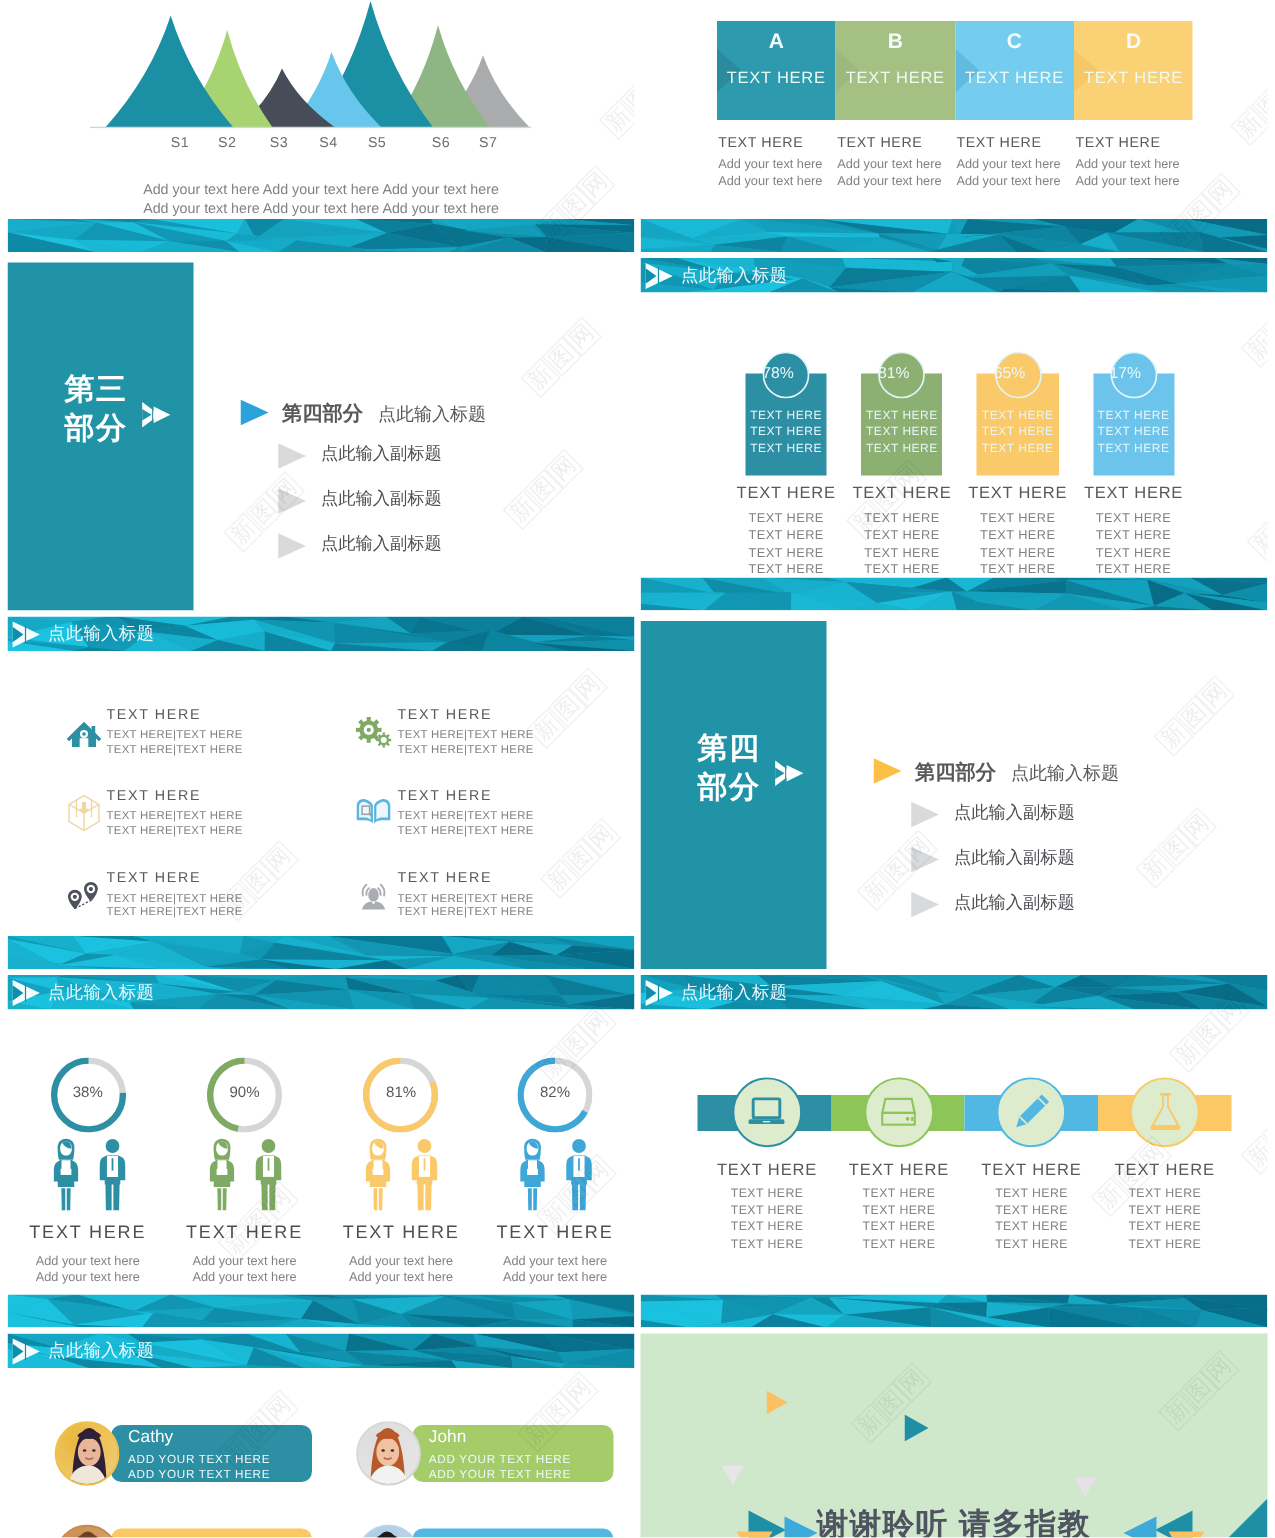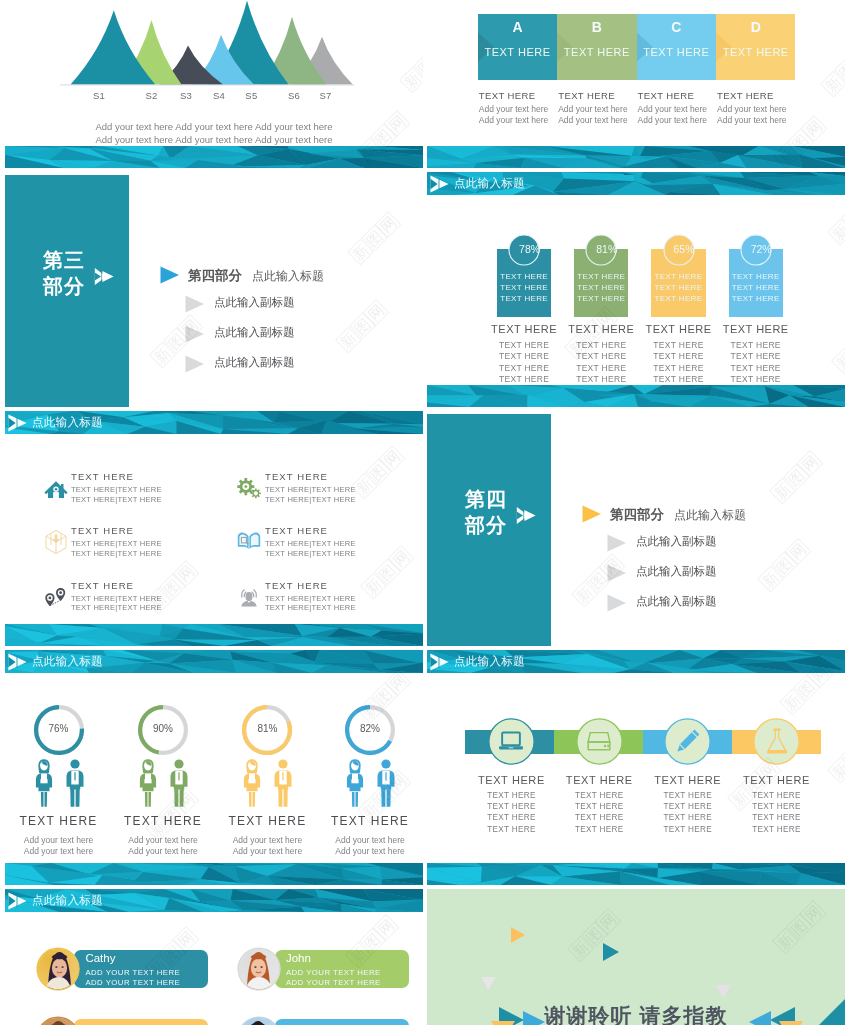--- a/index.html
+++ b/index.html
@@ -40,21 +40,21 @@
   .s2capt{font-size:9.5px;color:#58595b;letter-spacing:.4px;margin-bottom:3px;}
   
   .sp{position:absolute;background:#2193a6;}
   .sptxt{position:absolute;color:#fff;font-size:20px;font-weight:bold;
          line-height:26px;letter-spacing:1px;}
   .sphd{position:absolute;font-size:13.5px;font-weight:bold;color:#58595b;}
   .sphd2{font-size:12px;font-weight:normal;color:#58595b;margin-left:10px;}
   .spb{position:absolute;font-size:11.5px;color:#4d4e53;}
   
   .s4box{position:absolute;}
-  .s4pct{position:absolute;font-size:10.5px;color:#eaf8fb;text-align:right;width:100%;}
+  .s4pct{position:absolute;font-size:10.5px;color:#eaf8fb;text-align:left;width:100%;}
   .s4l{position:absolute;width:100%;text-align:center;font-size:8px;
        color:#e9f6f9;line-height:11px;letter-spacing:.35px;}
   .s4t{position:absolute;width:100%;text-align:center;font-size:11px;color:#58595b;letter-spacing:.5px;}
   .s4s{position:absolute;width:100%;text-align:center;font-size:8.5px;color:#808285;line-height:11px;letter-spacing:.3px;}
   
   .s5t{position:absolute;font-size:9.5px;color:#58595b;letter-spacing:1.1px;}
   .s5b{position:absolute;font-size:7.6px;color:#808285;line-height:9.5px;letter-spacing:.2px;}
   
   .s7p{position:absolute;width:100%;text-align:center;font-size:10px;color:#58595b;}
   .s7t{position:absolute;width:100%;text-align:center;font-size:12px;color:#4d4e53;letter-spacing:1.2px;}
@@ -75,21 +75,21 @@
       <svg width="418" height="100" viewBox="0 0 418 100" style="position:absolute;left:0;top:1px;">
         <path d="M287.0 83.6 Q307.7 62.1 317.0 35.8 Q326.5 62.1 347.8 83.6 Z" fill="#a9abad"></path>
         <path d="M256.0 83.6 Q277.4 53.2 287.0 15.8 Q297.7 53.2 321.5 83.6 Z" fill="#8eb684"></path>
         <path d="M203.0 83.6 Q229.9 45.9 242.0 -0.4 Q254.9 45.9 283.5 83.6 Z" fill="#1b8fa4"></path>
         <path d="M188.0 83.6 Q207.3 61.2 216.0 33.7 Q226.2 61.2 249.0 83.6 Z" fill="#66c6ec"></path>
         <path d="M154.0 83.6 Q174.0 66.1 183.0 44.6 Q193.8 66.1 218.0 83.6 Z" fill="#474d58"></path>
         <path d="M114.5 83.6 Q136.6 54.6 146.5 19.0 Q155.8 54.6 176.5 83.6 Z" fill="#a7d470"></path>
         <path d="M65.5 83.6 Q95.4 50.2 108.8 9.3 Q121.7 50.2 150.3 83.6 Z" fill="#1b8fa4"></path>
         <rect x="55" y="83.5" width="294" height="0.9" fill="#d3d5d7"></rect>
       </svg>
-      <div class="mlbl" style="left:87px;top:90px;width:14px;text-align:center">S1</div>
+      <div class="mlbl" style="left:108px;top:90px;width:14px;text-align:center">S1</div>
       <div class="mlbl" style="left:139.5px;top:90px;width:14px;text-align:center">S2</div>
       <div class="mlbl" style="left:174px;top:90px;width:14px;text-align:center">S3</div>
       <div class="mlbl" style="left:207px;top:90px;width:14px;text-align:center">S4</div>
       <div class="mlbl" style="left:238.5px;top:90px;width:14px;text-align:right">S5</div>
       <div class="mlbl" style="left:282px;top:90px;width:14px;text-align:center">S6</div>
       <div class="mlbl" style="left:313.5px;top:90px;width:14px;text-align:center">S7</div>
       <div class="cap1" style="top:121px">
         <div>Add your text here Add your text here Add your text here</div>
         <div>Add your text here Add your text here Add your text here</div>
       </div>
@@ -400,21 +400,21 @@
       <div class="s4l" style="left:224.4px;top:121.1px;width:54.2px">TEXT HERE</div>
       <div class="s4t" style="left:210.4px;top:151px;width:82.2px">TEXT HERE</div>
       <div class="s4s" style="left:210.4px;top:168px;width:82.2px">TEXT HERE</div>
       <div class="s4s" style="left:210.4px;top:179.3px;width:82.2px">TEXT HERE</div>
       <div class="s4s" style="left:210.4px;top:190.6px;width:82.2px">TEXT HERE</div>
       <div class="s4s" style="left:210.4px;top:201.9px;width:82.2px">TEXT HERE</div>
       <div class="s4box" style="left:301.6px;top:77px;width:54.2px;height:68px;background:#6cc4ec"></div>
       <svg width="32" height="32" viewBox="0 0 32 32" style="position:absolute;left:312.7px;top:62px">
         <circle cx="16" cy="16" r="15" fill="#6cc4ec" stroke="#e2f4f6" stroke-width="1.1"></circle>
       </svg>
-      <div class="s4pct" style="left:312.7px;top:71px;width:32px">72%</div>
+      <div class="s4pct" style="left:312.7px;top:71px;width:32px">17%</div>
       <div class="s4l" style="left:301.6px;top:98.5px;width:54.2px">TEXT HERE</div>
       <div class="s4l" style="left:301.6px;top:109.8px;width:54.2px">TEXT HERE</div>
       <div class="s4l" style="left:301.6px;top:121.1px;width:54.2px">TEXT HERE</div>
       <div class="s4t" style="left:287.6px;top:151px;width:82.2px">TEXT HERE</div>
       <div class="s4s" style="left:287.6px;top:168px;width:82.2px">TEXT HERE</div>
       <div class="s4s" style="left:287.6px;top:179.3px;width:82.2px">TEXT HERE</div>
       <div class="s4s" style="left:287.6px;top:190.6px;width:82.2px">TEXT HERE</div>
       <div class="s4s" style="left:287.6px;top:201.9px;width:82.2px">TEXT HERE</div>
       <div class="banner" style="bottom:0px;height:22px">
         <svg class="tbsvg" viewBox="0 0 418 22" preserveAspectRatio="none" width="418" height="22">
@@ -798,21 +798,21 @@
           <path d="M0.4 0.4 L18.6 9.0 L0.4 17.6 Z" fill="#f4fcfe"></path>
           <path d="M0.4 3.8 L7.6 9.0 L0.4 14.2 Z" fill="#0d8faa"></path>
           <path d="M8.6 3.0 L9.4 3.0 L9.4 15.0 L8.6 15.0 Z" fill="#0d8faa"></path>
         </svg>
         <div class="tbtxt">点此输入标题</div>
       </div>
       <div style="position:absolute;left:28.5px;top:55px"><svg width="50" height="50" viewBox="0 0 50 50">
           <circle cx="25" cy="25" r="22.9" fill="none" stroke="#d4d6d8" stroke-width="4.2"></circle>
           <path d="M25.00 2.10 A22.90 22.90 0 1 0 47.85 23.56" fill="none" stroke="#2d8fa3" stroke-width="4.2"></path>
         </svg></div>
-      <div class="s7p" style="left:28.5px;top:73px;width:50px">76%</div>
+      <div class="s7p" style="left:28.5px;top:73px;width:50px">38%</div>
       <div style="position:absolute;left:27.5px;top:108px;display:flex;gap:9px">
         <svg viewBox="0 0 22 50" width="22" height="50">
           <path d="M11 1.2 C14.5 1.2 16.6 3.6 16.6 7.0 C16.6 10.4 16.2 13.6 15.7 15.1 L6.3 15.1 C5.8 13.6 5.4 10.4 5.4 7.0 C5.4 3.6 7.5 1.2 11 1.2 Z" fill="#2d8fa3"></path>
           <path d="M11 3.0 C13.5 3.0 14.9 4.9 14.9 7.6 C14.9 10.2 13.6 12.4 11 12.4 C8.4 12.4 7.1 10.2 7.1 7.6 C7.1 4.9 8.5 3.0 11 3.0 Z" fill="#ffffff"></path>
           <path d="M8.5 3.9 C9.7 6.5 11.9 7.7 14.7 7.8 C14.5 4.7 13.2 3.0 11 3.0 C9.9 3.0 9.1 3.3 8.5 3.9 Z" fill="#2d8fa3"></path>
           <path d="M7.2 15.3 L14.8 15.3 L17.2 16.8 C18.6 17.8 19.1 19.9 19.1 22.5 L19.1 29.6 L16.5 29.6 L16.5 33.3 L5.5 33.3 L5.5 29.6 L2.9 29.6 L2.9 22.5 C2.9 19.9 3.4 17.8 4.8 16.8 Z" fill="#2d8fa3"></path>
           <path d="M8.0 15.5 L14.0 15.5 L14.0 22.0 L8.0 22.0 Z" fill="#ffffff"></path>
           <rect x="7.4" y="21.2" width="7.2" height="4.1" fill="#ffffff"></rect>
           <path d="M7.9 34.1 L10.5 34.1 L10.5 48.8 L8.2 48.8 Z" fill="#2d8fa3"></path>
           <path d="M11.5 34.1 L14.1 34.1 L13.8 48.8 L11.5 48.8 Z" fill="#2d8fa3"></path>

